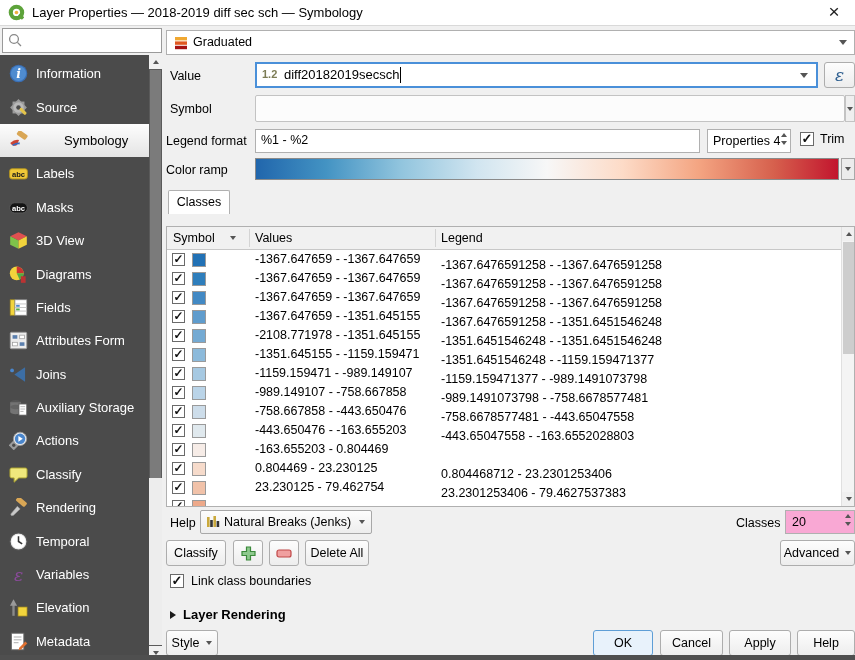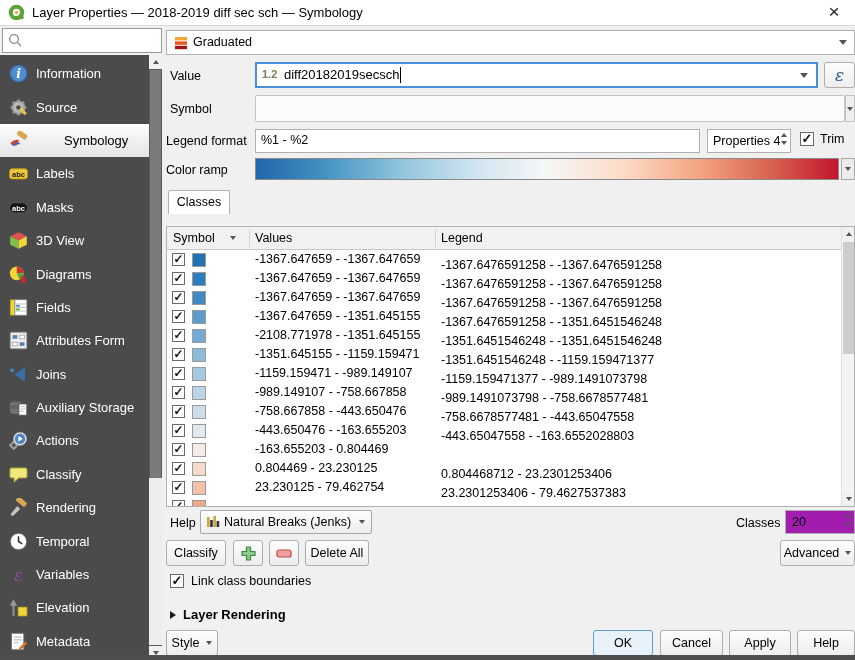--- a/index.html
+++ b/index.html
@@ -90,21 +90,21 @@
   .trow .leg  { position:absolute; left:274px; top:7px; white-space:nowrap;text-align:right; }
   .vscroll { position:absolute; right:0; top:0; width:13px; height:100%; background:#f4f4f4; border-left:1px solid #e0e0e0; }
   .vscroll .sarr { position:absolute; left:0; width:13px; height:14px; background:#f0f0f0; display:flex; align-items:center; justify-content:center; }
   .vscroll .thumb { position:absolute; left:1px; top:15px; width:11px; height:112px; background:#cdcdcd; }
 
   
   .mode-combo { left:200px; top:510px; width:172px; height:24px; background:linear-gradient(#fdfdfd,#ededed); border:1px solid #a8a8a8; border-radius:2px; }
   .mode-combo .micon { position:absolute; left:5px; top:4px; }
   .mode-combo .mtext { position:absolute; left:23px; top:0; line-height:22px; }
   .mode-combo .arr-d { position:absolute; right:6px; top:9px; }
-  .classes-spin { left:785px; top:510px; width:70px; height:24px; background:#a21caf; border:1px solid #b0b0b0; }
+  .classes-spin { left:785px; top:510px; width:70px; height:24px; background:#f9a8d4; border:1px solid #b0b0b0; }
   .classes-spin .ctext { position:absolute; left:6px; top:4px; }
 
   .btn-classify { left:166px; top:540px; width:60px; height:26px; }
   .btn-plus { left:233px; top:540px; width:30px; height:26px; }
   .btn-minus { left:269px; top:540px; width:30px; height:26px; }
   .btn-delall { left:305px; top:540px; width:64px; height:26px; }
   .btn-adv { left:780px; top:540px; width:75px; height:26px; gap:6px; }
 
   .link-wrap { left:170px; top:574px; display:flex; align-items:center; gap:7px; }
 

